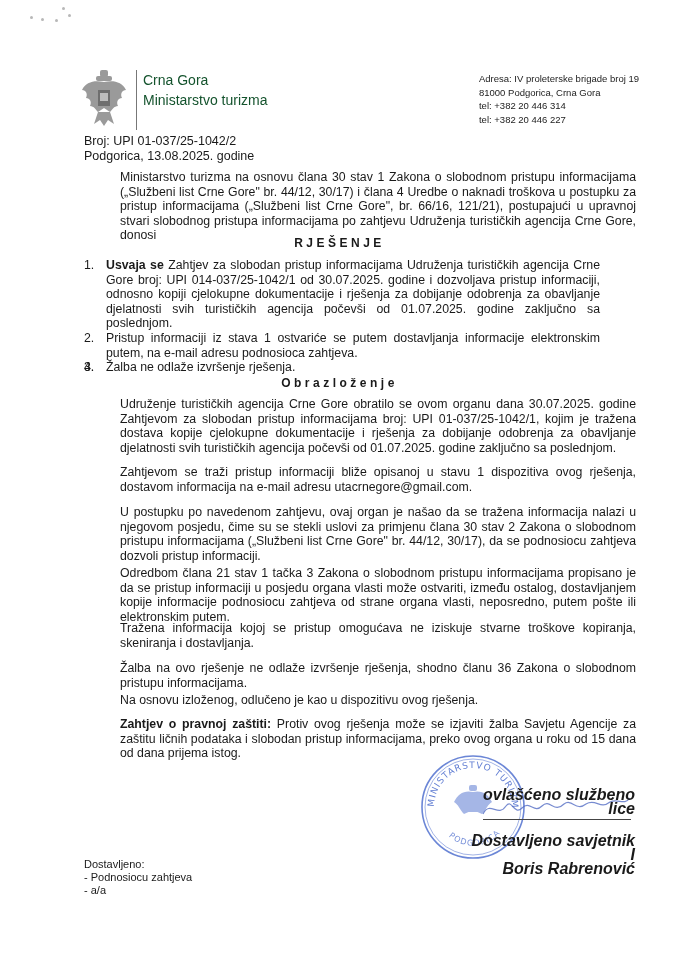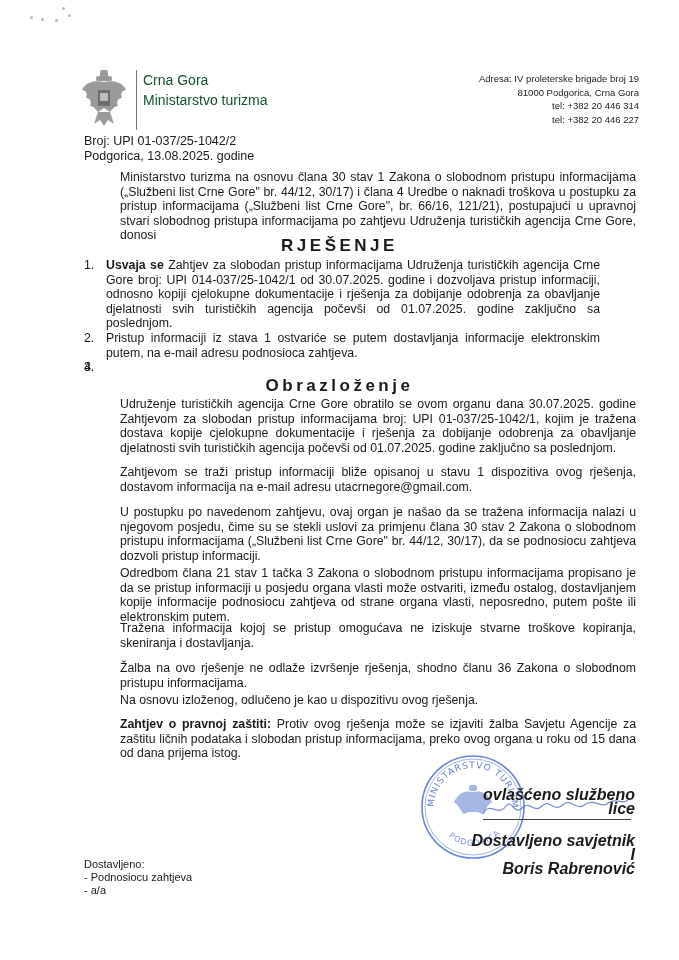--- a/index.html
+++ b/index.html
@@ -7,28 +7,28 @@
     width: 679px; height: 960px; position: relative; overflow: hidden;
     font-family: "Liberation Sans", sans-serif; color: #1a1a1a;
   }
   .abs { position: absolute; }
   .speck { position: absolute; width: 3px; height: 3px; border-radius: 50%; background: #b8b8b8; }
 
   
   .crest { left: 80px; top: 68px; width: 48px; height: 62px; }
   .vline { left: 136px; top: 70px; width: 1px; height: 60px; background: #777; }
   .org { left: 143px; top: 70px; font-size: 14px; line-height: 20px; color: #14532d; }
-  .addr { right: 40px; top: 72px; font-size: 9.5px; line-height: 13.5px; text-align: right; color: #222; }
+  .addr { right: 40px; top: 72px; font-size: 9.5px; line-height: 13.5px; color: #222; }
 
   .meta { left: 84px; top: 134px; font-size: 12.5px; line-height: 15px; }
 
   .body-text { font-size: 12.3px; line-height: 14.6px; text-align: justify; margin-left: 36px; }
   .para { position: absolute; left: 84px; width: 516px; }
 
-  .heading { position: absolute; left: 0; width: 679px; text-align: center; font-weight: bold; font-size: 17px; letter-spacing: 3.5px; }
+  .heading { position: absolute; left: 0; width: 679px; text-align: center; font-weight: bold; font-size: 12px; letter-spacing: 3.5px; }
 
   ol.disp { position: absolute; left: 84px; width: 516px; top: 258px; margin: 0; padding: 0; list-style: none; }
   ol.disp li { position: relative; padding-left: 22px; margin: 0; }
   ol.disp li .num { position: absolute; left: 0; top: 0; }
 
   b { font-weight: bold; }
 
   .sig { left: 470px; top: 788px; font-size: 16px; line-height: 14px; font-weight: bold; text-align: right; width: 165px; font-style: italic; }
   .sig .line1 { text-align: right; }
   .sig-rule { left: 483px; top: 819px; width: 148px; height: 1px; background: #444; }
@@ -85,20 +85,21 @@
   </li>
   <li>
     <span class="num">2.</span>
     <span>Pristup informaciji iz stava 1 ostvariće se putem dostavljanja informacije elektronskim putem, na e-mail adresu podnosioca zahtjeva.</span>
   </li>
   <li>
     <span class="num">3.</span>
   </li>
   <li>
     <span class="num">4.</span>
+    <span>Žalba ne odlaže izvršenje rješenja.</span>
   </li>
 </ol>
 
 <div class="heading" style="top:376px;">Obrazloženje</div>
 
 <div class="para body-text" style="top:397px;">Udruženje turističkih agencija Crne Gore obratilo se ovom organu dana 30.07.2025. godine Zahtjevom za slobodan pristup informacijama broj: UPI 01-037/25-1042/1, kojim je tražena dostava kopije cjelokupne dokumentacije i rješenja za dobijanje odobrenja za obavljanje djelatnosti svih turističkih agencija počevši od 01.07.2025. godine zaključno sa poslednjom.</div>
 <div class="para body-text" style="top:465px;">Zahtjevom se traži pristup informaciji bliže opisanoj u stavu 1 dispozitiva ovog rješenja, dostavom informacija na e-mail adresu utacrnegore@gmail.com.</div>
 <div class="para body-text" style="top:505px;">U postupku po navedenom zahtjevu, ovaj organ je našao da se tražena informacija nalazi u njegovom posjedu, čime su se stekli uslovi za primjenu člana 30 stav 2 Zakona o slobodnom pristupu informacijama („Službeni list Crne Gore" br. 44/12, 30/17), da se podnosiocu zahtjeva dozvoli pristup informaciji.</div>
 <div class="para body-text" style="top:566px;">Odredbom člana 21 stav 1 tačka 3 Zakona o slobodnom pristupu informacijama  propisano je da se pristup informaciji u posjedu organa vlasti može ostvariti, između ostalog, dostavljanjem kopije informacije podnosiocu zahtjeva od strane organa vlasti, neposredno, putem pošte ili elektronskim putem.</div>
 <div class="para body-text" style="top:621px;">Tražena informacija kojoj se pristup omogućava ne iziskuje stvarne troškove kopiranja, skeniranja i dostavljanja.</div>

